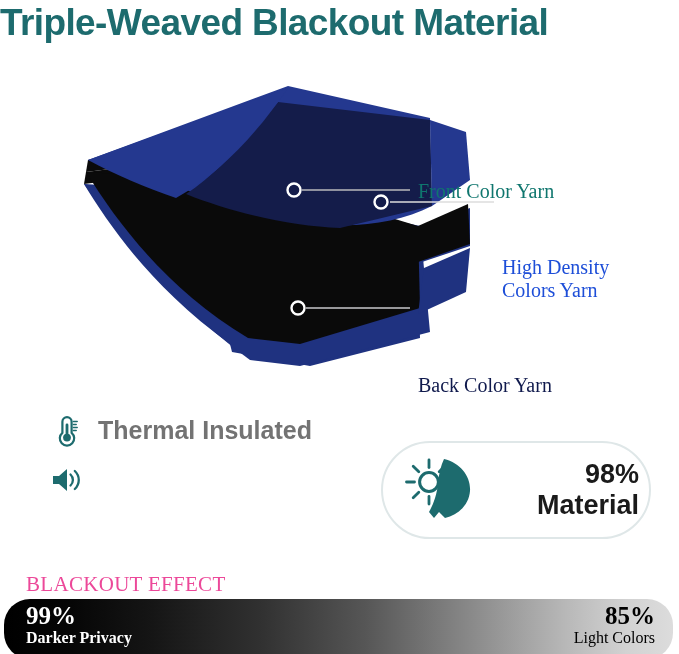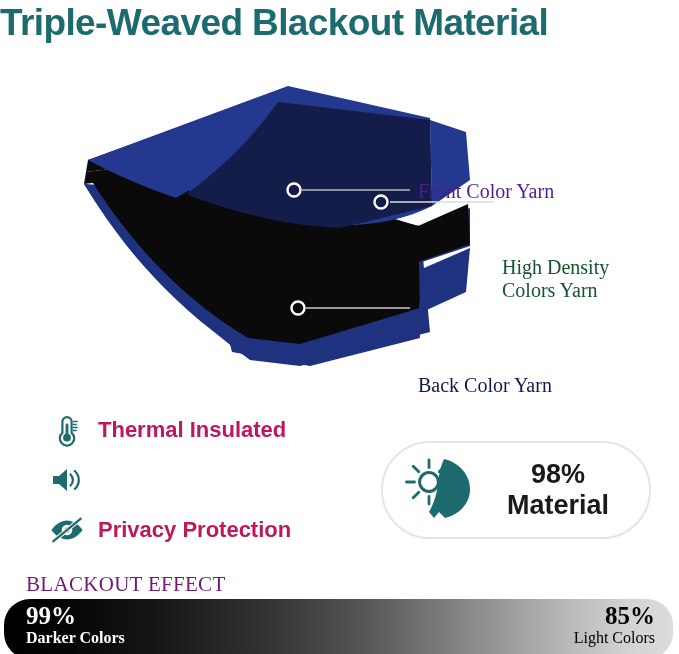--- a/index.html
+++ b/index.html
@@ -44,26 +44,26 @@
   .leader-label {
     position: absolute;
     font-family: "Liberation Serif", serif;
     font-size: 20px;
     line-height: 23px;
     white-space: nowrap;
   }
   #label-front {
     left: 418px;
     top: 104px;
-    color: #4c1d95;
+    color: #0f766e;
   }
   #label-black {
     left: 502px;
     top: 180px;
-    color: #14532d;
+    color: #1d4ed8;
     white-space: normal;
     width: 170px;
   }
   #label-back {
     left: 418px;
     top: 298px;
     color: #101a4d;
   }
 
   
@@ -84,22 +84,22 @@
     height: 38px;
     flex: 0 0 38px;
     display: flex;
     align-items: center;
     justify-content: center;
   }
   .feature-label {
     margin-left: 12px;
     font-family: "Liberation Sans", sans-serif;
     font-weight: bold;
-    font-size: 22px;
-    color: #be185d;
+    font-size: 25px;
+    color: #737373;
     white-space: nowrap;
     text-align: center;
   }
 
   
   #blackout-badge {
     position: absolute;
     left: 381px;
     top: 441px;
     width: 270px;
@@ -115,37 +115,37 @@
     width: 78px;
     height: 70px;
     flex: 0 0 78px;
     margin-left: 16px;
     display: flex;
     align-items: center;
     justify-content: center;
   }
   #badge-text {
     flex: 1;
-    text-align: center;
+    text-align: right;
     font-family: "Liberation Sans", sans-serif;
     font-weight: bold;
     font-size: 27px;
     line-height: 31px;
     color: #1a1a1a;
     padding-right: 10px;
   }
 
   
   #blackout-effect-title {
     position: absolute;
     left: 26px;
     top: 572px;
     font-family: "Liberation Serif", serif;
     font-size: 21px;
-    color: #701a75;
+    color: #ec4899;
     letter-spacing: 0.3px;
     white-space: nowrap;
   }
   #gradient-bar {
     position: absolute;
     left: 4px;
     top: 599px;
     width: 669px;
     height: 60px;
     border-radius: 26px;
@@ -294,33 +294,20 @@
   <div class="feature-row">
     <span class="feature-icon">
       <svg width="34" height="30" viewBox="0 0 34 30" xmlns="http://www.w3.org/2000/svg">
         <path d="M3 11 h6 L17 4 v22 L9 19 H3 Z" fill="#1d6b6e"></path>
         <path d="M20.5 9.5 a7.5 7.5 0 0 1 0 11" fill="none" stroke="#1d6b6e" stroke-width="2.3" stroke-linecap="round"></path>
         <path d="M24.8 6.0 a12.2 12.2 0 0 1 0 18" fill="none" stroke="#1d6b6e" stroke-width="2.3" stroke-linecap="round"></path>
       </svg>
     </span>
   </div>
 
-  <div class="feature-row">
-    <span class="feature-icon">
-      <svg width="36" height="28" viewBox="0 0 36 28" xmlns="http://www.w3.org/2000/svg">
-        <path d="M18 4.5 C 27.5 4.5 33.5 14 33.5 14 C 33.5 14 27.5 23.5 18 23.5
-                 C 8.5 23.5 2.5 14 2.5 14 C 2.5 14 8.5 4.5 18 4.5 Z" fill="#1d6b6e"></path>
-        <ellipse cx="18" cy="14" rx="5.3" ry="5.3" fill="#ffffff"></ellipse>
-        <circle cx="18" cy="14" r="2.6" fill="#1d6b6e"></circle>
-        <line x1="4.2" y1="25.4" x2="31.8" y2="2.6" stroke="#ffffff" stroke-width="4.2" stroke-linecap="round"></line>
-        <line x1="4.2" y1="25.4" x2="31.8" y2="2.6" stroke="#1d6b6e" stroke-width="2.2" stroke-linecap="round"></line>
-      </svg>
-    </span>
-    <span class="feature-label">Privacy Protection</span>
-  </div>
 </div>
 
 <div id="blackout-badge">
   <span id="badge-icon">
     <svg width="74" height="66" viewBox="0 0 74 66" xmlns="http://www.w3.org/2000/svg">
 
       <circle cx="28" cy="25" r="9.4" fill="none" stroke="#1d6b6e" stroke-width="3"></circle>
 
       <g stroke="#1d6b6e" stroke-width="2.8" stroke-linecap="round">
         <line x1="28" y1="10.5" x2="28" y2="3"></line>
@@ -344,19 +331,19 @@
     <span>98%</span><br>
     <span>Material</span>
   </span>
 </div>
 
 <div id="blackout-effect-title">BLACKOUT EFFECT</div>
 
 <div id="gradient-bar">
   <span class="bar-block" id="bar-left">
     <span class="bar-pct">99%</span>
-    <span class="bar-sub">Darker Colors</span>
+    <span class="bar-sub">Darker Privacy</span>
   </span>
   <span class="bar-block" id="bar-right">
     <span class="bar-pct">85%</span>
     <span class="bar-sub">Light Colors</span>
   </span>
 </div>
 
 </body></html>

